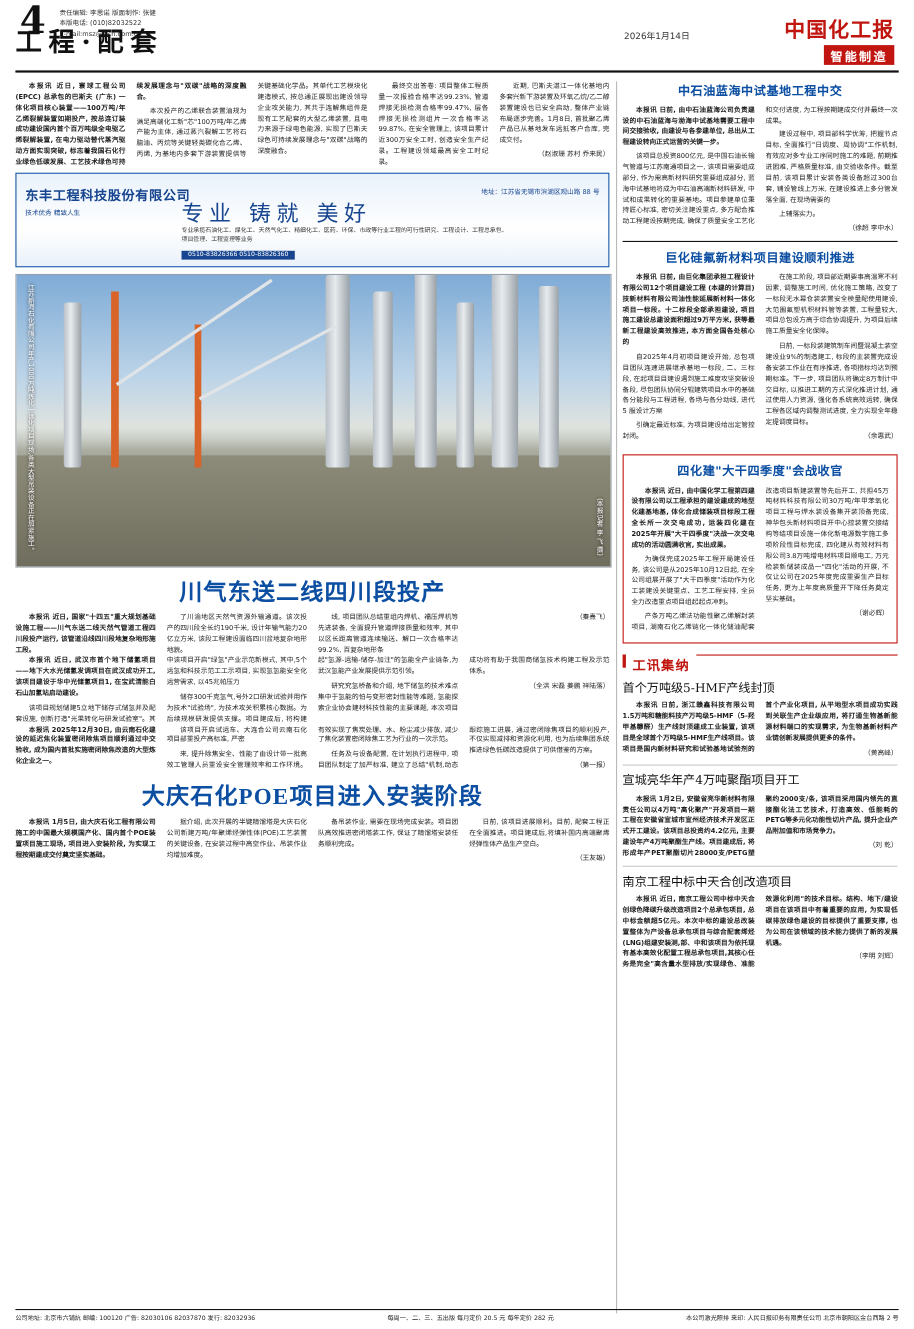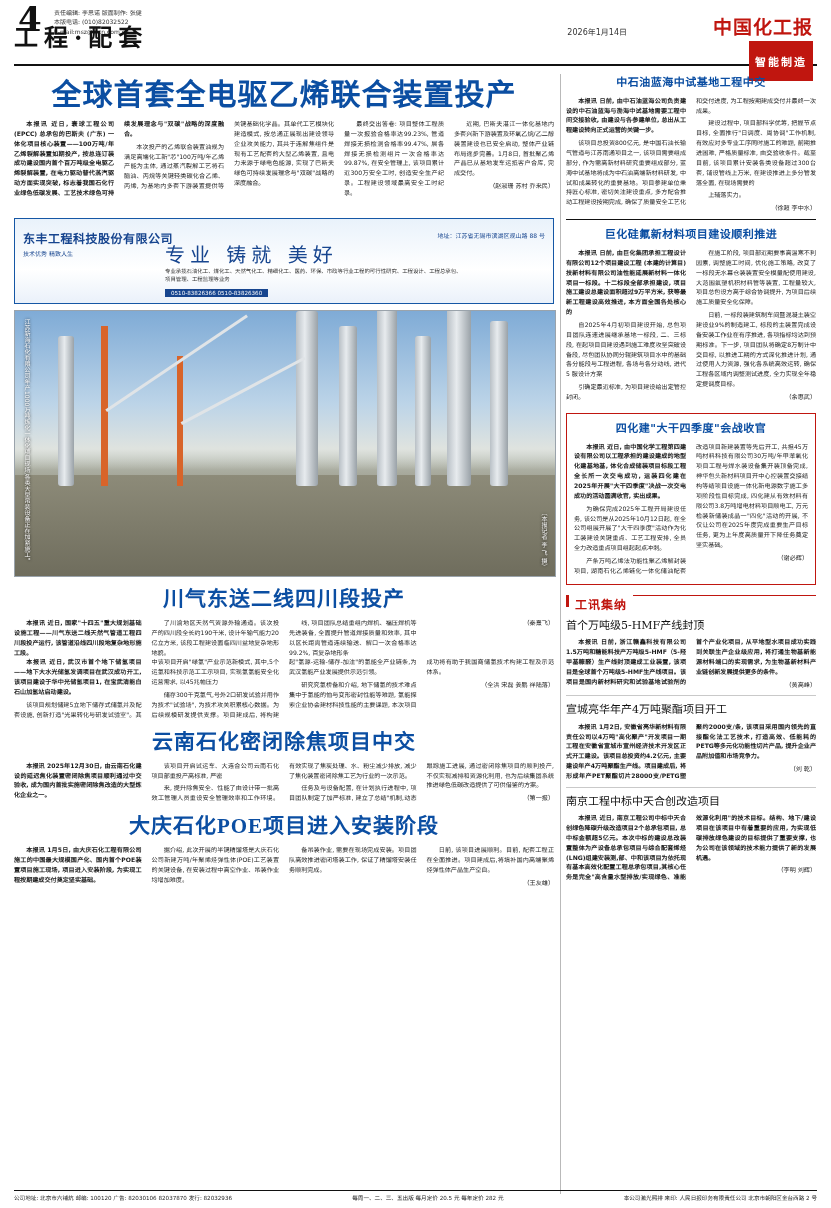--- a/index.html
+++ b/index.html
@@ -15,21 +15,21 @@
 
   
   .masthead{position:relative;height:64px;border-bottom:2px solid #111;}
   .pagenum{position:absolute;left:4px;top:2px;font-family:"DejaVu Serif","Liberation Serif",serif;font-size:34px;font-weight:700;color:#111;line-height:1;}
   .mast-credits{position:absolute;left:40px;top:8px;font-size:6px;line-height:1.55;color:#333;}
   .mast-title{position:absolute;left:0;right:0;top:18px;text-align:left;
     font-family:"DejaVu Serif","Liberation Serif",serif;font-weight:700;font-size:24px;letter-spacing:6px;color:#111;}
   .mast-date{position:absolute;right:190px;top:26px;font-size:8px;color:#333;}
   .mast-logo{position:absolute;right:4px;top:12px;text-align:right;}
   .mast-logo .cn{font-family:"DejaVu Serif","Liberation Serif",serif;font-size:19px;font-weight:700;color:#c0160f;letter-spacing:1px;}
-  .mast-logo .sub{display:inline-block;margin-top:2px;background:#c0160f;color:#fff;font-size:11px;font-weight:700;letter-spacing:2px;padding:12px 6px;}
+  .mast-logo .sub{display:inline-block;margin-top:2px;background:#c0160f;color:#fff;font-size:11px;font-weight:700;letter-spacing:2px;padding:1px 6px;}
 
   
   .content{position:relative;margin-top:8px;}
   .col-left{position:absolute;left:0;top:0;width:540px;}
   .col-right{position:absolute;left:552px;top:0;width:250px;}
   .rule-v{position:absolute;left:546px;top:0;width:1px;height:1120px;background:#b9b9b9;}
 
   
   h1.headline{
     font-family:"DejaVu Serif","Liberation Serif",serif;
@@ -68,21 +68,21 @@
     border:1px solid #9aa3ab;}
   .photo .sky{position:absolute;inset:0;background:linear-gradient(#7fabd6 0%,#bcd4e8 35%,#dfe3df 52%,transparent 60%);}
   .photo .ground{position:absolute;left:0;right:0;bottom:0;height:38%;background:linear-gradient(#8d8b79,#6f6d5d);}
   .photo .tower{position:absolute;bottom:34%;background:linear-gradient(90deg,#b9c0c6,#e7ebee 40%,#9aa2a8);border-radius:3px;}
   .photo .crane{position:absolute;background:#d8642a;}
   .photo .boom{position:absolute;background:#e0e4e7;transform-origin:left bottom;height:3px;}
   .photo .cap{position:absolute;right:6px;bottom:6px;color:#fff;font-size:6px;writing-mode:vertical-rl;text-shadow:0 0 3px #000;line-height:1.5;}
   .photo .cap2{position:absolute;left:8px;top:8px;color:#fff;font-size:6px;writing-mode:vertical-rl;text-shadow:0 0 3px #000;line-height:1.5;}
 
   
-  .ad{border:1px solid #1557a5;background:linear-gradient(180deg,#e9f2fb,#ffffff 60%,#eaf1fa);height:84px;position:relative;margin:20px 0 6px;overflow:hidden;}
+  .ad{border:1px solid #1557a5;background:linear-gradient(180deg,#e9f2fb,#ffffff 60%,#eaf1fa);height:84px;position:relative;margin:4px 0 6px;overflow:hidden;}
   .ad .adlogo{position:absolute;left:8px;top:10px;font-family:"DejaVu Serif","Liberation Serif",serif;font-size:12px;font-weight:700;color:#17458f;letter-spacing:.5px;}
   .ad .adslogan{position:absolute;left:8px;top:30px;font-size:6px;color:#17458f;}
   .ad .adbig{position:absolute;left:150px;top:20px;font-family:"DejaVu Serif","Liberation Serif",serif;font-size:20px;font-weight:400;color:#17458f;letter-spacing:5px;}
   .ad .adline{position:absolute;left:150px;top:48px;font-size:5.4px;color:#333;line-height:1.5;width:300px;}
   .ad .adtel{position:absolute;left:150px;bottom:6px;font-size:5.6px;color:#fff;background:#17458f;padding:1px 6px;}
   .ad .adright{position:absolute;right:8px;top:12px;font-size:6px;color:#17458f;text-align:right;line-height:1.6;}
 
   
   .redbox{border:1.5px solid #c0160f;padding:6px 7px 8px;margin:8px 0 6px;}
   .brief-head{display:flex;align-items:flex-start;gap:6px;margin:10px 0 2px;}
@@ -112,21 +112,20 @@
       <div class="cn">中国化工报</div>
       <div class="sub">智能制造</div>
     </div>
   </div>
 
   <div class="content">
     <div class="rule-v"></div>
 
     <div class="col-left">
 
-      <h1 class="headline">全球首套全电驱乙烯联合装置投产</h1>
 
       <div class="cols c5">
         <p class="lead">本报讯 近日, 寰球工程公司 (EPCC) 总承包的巴斯夫 (广东) 一体化项目核心装置——100万吨/年乙烯裂解装置如期投产, 按总连订装成功建设国内首个百万吨级全电驱乙烯裂解装置, 在电力驱动替代蒸汽驱动方面实现突破, 标志着我国石化行业绿色低碳发展、工艺技术绿色可持续发展理念与"双碳"战略的深度融合。</p>
         <p>本次投产的乙烯联合装置油规为满足高端化工新"芯"100万吨/年乙烯产能为主体, 通过蒸汽裂解工艺将石脑油、丙烷等关键轻类碳化合乙烯、丙烯, 为基地内多套下游装置提供等关键基础化学品。其单代工艺模块化建造模式, 按总通正展现出建设领导企业攻关能力, 其共于连解焦组件是现有工艺配套的大型乙烯装置, 且电力来源于绿电色能源, 实现了巴斯夫绿色可持续发展理念与"双碳"战略的深度融合。</p>
         <p>最终交出答卷: 项目整体工程质量一次报验合格率达99.23%, 管道焊接无损检测合格率99.47%, 层各焊接无损检测组片一次合格率达99.87%, 在安全管理上, 该项目累计近300万安全工时, 创造安全生产纪录。工程建设领域最高安全工时纪录。</p>
         <p>近期, 巴斯夫湛江一体化基地内多套兴新下游装置及环氧乙烷/乙二醇装置建设也已安全启动, 整体产业链布局逐步完善。1月8日, 首批聚乙烯产品已从基地发车运抵客户合库, 完成交付。</p>
         <p class="sign">（赵淑珊 苏村 乔来民）</p>
       </div>
 
       <div class="ad">
@@ -165,21 +164,20 @@
       </div>
 
       <div class="cols c4">
         <p class="lead">本报讯 近日, 武汉市首个地下储氢项目——地下大水光储氢发调项目在武汉成功开工, 该项目建设于华中光储氢项目1, 在宝武清能白石山加氢站启动建设。</p>
         <p>该项目规划储建5立地下储存式储氢并及配套设施, 创新打造"光果转化与研发试验室"。其中该项目开启"绿氢"产业示范新模式, 其中,5个运氢和科技示范工工示项目, 实现氢氢能安全化运营需求, 以45兆帕压力</p>
         <p>储存300千克氢气,号外2口研发试验并用作为技术"试验场", 为技术攻关积累核心数据。为后续规模研发提供支撑。项目建成后, 将构建起"氢源-运输-储存-加注"的氢能全产业链条,为武汉氢能产业发展提供示范引领。</p>
         <p>研究究氢桥备和介绍, 地下储氢的技术难点集中于氢能的怕与变形密封性能等难题, 氢能探索企业协会建材科技性能的主要课题, 本次项目成功将有助于我国商储氢技术构建工程及示范体系。</p>
         <p class="sign">（全洪 宋磊 姜鹏 祥陆落）</p>
       </div>
 
-      <h2 class="headline">云南石化密闭除焦项目中交</h2>
       <div class="cols c4">
         <p class="lead">本报讯 2025年12月30日, 由云南石化建设的延迟焦化装置密闭除焦项目顺利通过中交验收, 成为国内首批实施密闭除焦改造的大型炼化企业之一。</p>
         <p>该项目开启试运车、大连合公司云南石化项目部重投产高标准, 严密</p>
         <p>来, 提升除焦安全、性能了由设计带一批高效工管理人员重设安全管理效率和工作环境。有效实现了焦炭处理、水、粉尘减少排放, 减少了焦化装置密闭除焦工艺为行业的一次示范。</p>
         <p>任务及与设备配置, 在计划执行进程中, 项目团队制定了加严标准, 建立了总结"机制,动态跟踪施工进展, 通过密闭除焦项目的顺利投产, 不仅实现减排和资源化利用, 也为后续集团系统推进绿色低碳改造提供了可供借鉴的方案。</p>
         <p class="sign">（第一报）</p>
       </div>
 
       <h2 class="headline">大庆石化POE项目进入安装阶段</h2>
       <div class="cols c4">

